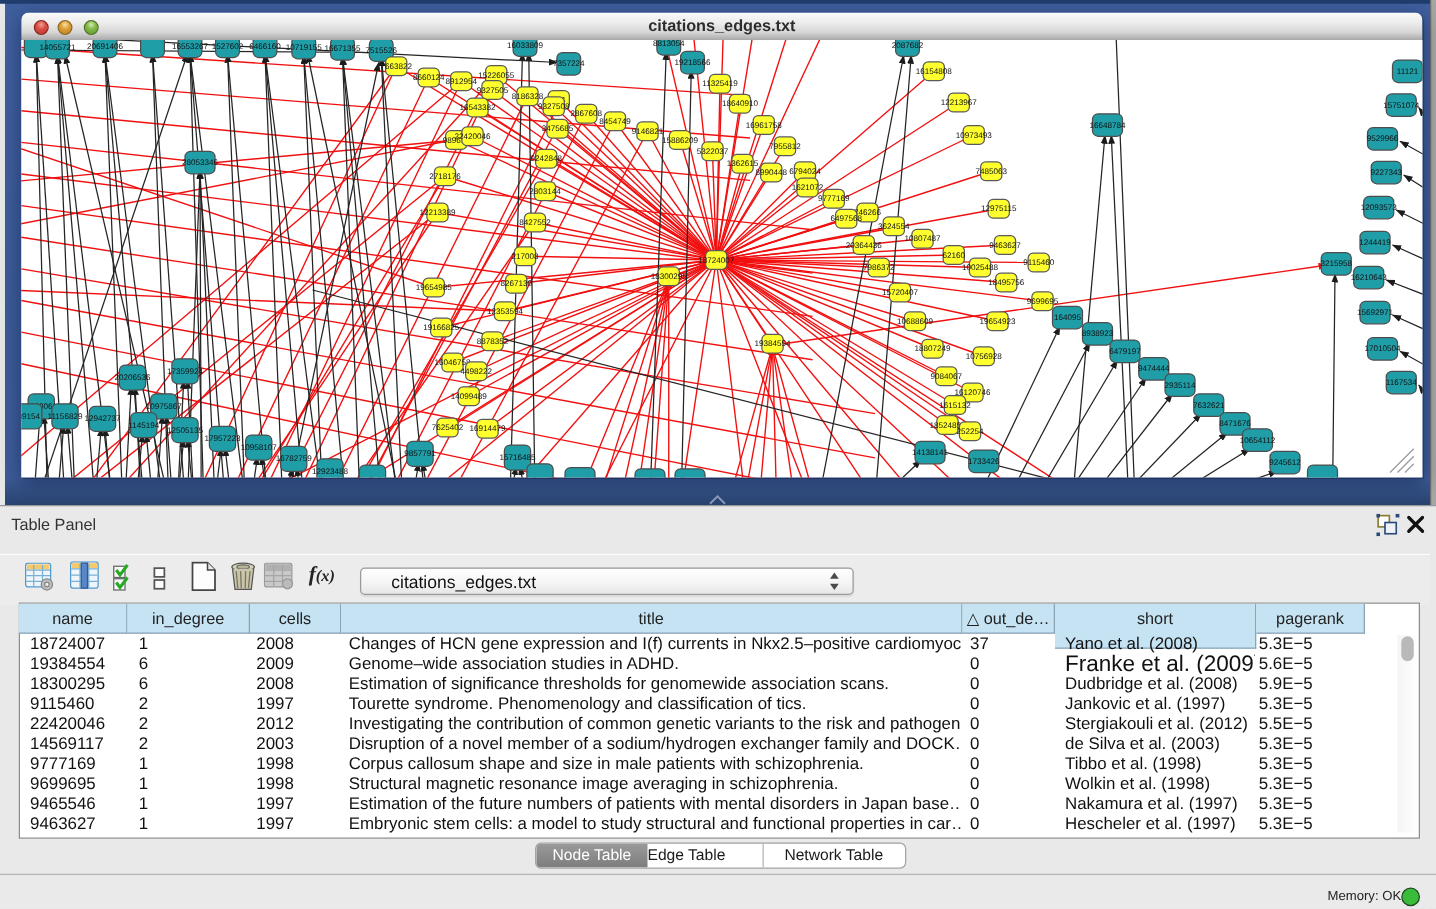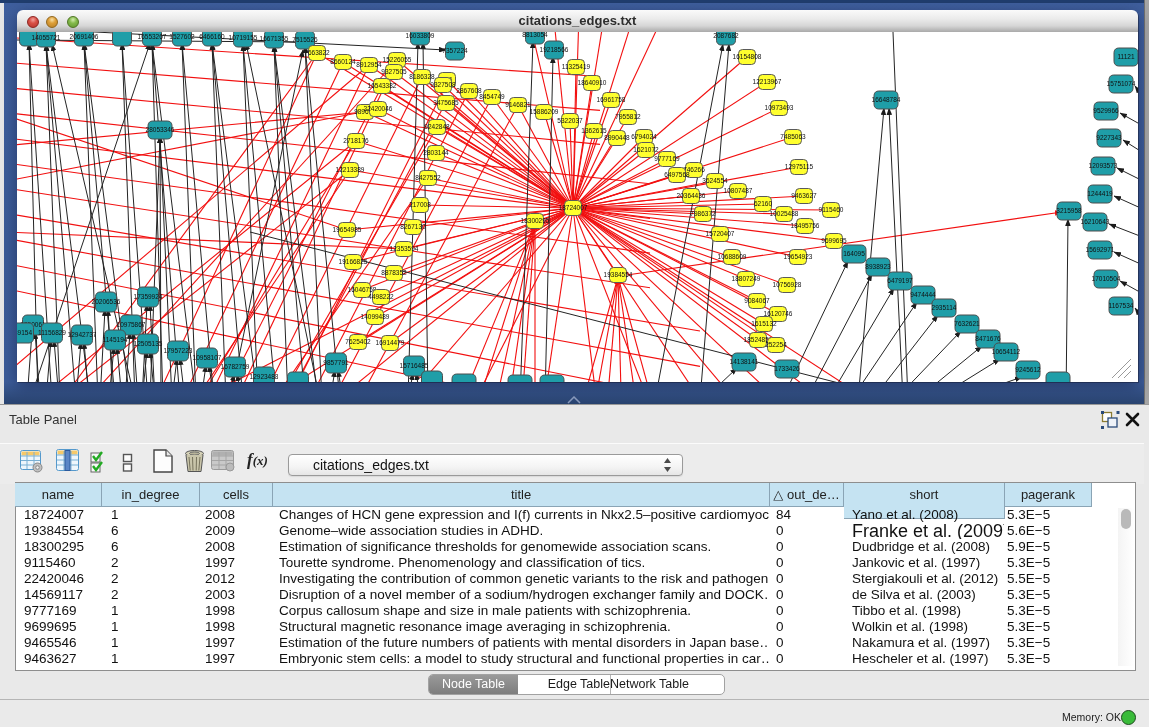--- a/index.html
+++ b/index.html
@@ -617,21 +617,21 @@
 <div style="position:absolute;left:102px;top:483px;width:98px;height:24px;background:#c5e3f2;border-right:1px solid #8aa4b5;border-bottom:1px solid #8aa4b5;box-sizing:border-box;font-size:13px;color:#222;text-align:center;line-height:24px">in_degree</div>
 <div style="position:absolute;left:200px;top:483px;width:73px;height:24px;background:#c5e3f2;border-right:1px solid #8aa4b5;border-bottom:1px solid #8aa4b5;box-sizing:border-box;font-size:13px;color:#222;text-align:center;line-height:24px">cells</div>
 <div style="position:absolute;left:273px;top:483px;width:497px;height:24px;background:#c5e3f2;border-right:1px solid #8aa4b5;border-bottom:1px solid #8aa4b5;box-sizing:border-box;font-size:13px;color:#222;text-align:center;line-height:24px">title</div>
 <div style="position:absolute;left:770px;top:483px;width:74px;height:24px;background:#c5e3f2;border-right:1px solid #8aa4b5;border-bottom:1px solid #8aa4b5;box-sizing:border-box;font-size:13px;color:#222;text-align:center;line-height:24px">△ out_de…</div>
 <div style="position:absolute;left:844px;top:483px;width:161px;height:36px;background:#c5e3f2;border-right:1px solid #8aa4b5;border-bottom:1px solid #8aa4b5;box-sizing:border-box;font-size:13px;color:#222;text-align:center;line-height:24px">short</div>
 <div style="position:absolute;left:1005px;top:483px;width:87px;height:24px;background:#c5e3f2;border-right:1px solid #8aa4b5;border-bottom:1px solid #8aa4b5;box-sizing:border-box;font-size:13px;color:#222;text-align:center;line-height:24px">pagerank</div>
 <div style="position:absolute;left:24px;top:507px;width:77px;height:16px;font-size:13.5px;color:#111;line-height:16.5px;white-space:nowrap;overflow:hidden">18724007</div>
 <div style="position:absolute;left:111px;top:507px;width:88px;height:16px;font-size:13.5px;color:#111;line-height:16.5px;white-space:nowrap;overflow:hidden">1</div>
 <div style="position:absolute;left:205px;top:507px;width:67px;height:16px;font-size:13.5px;color:#111;line-height:16.5px;white-space:nowrap;overflow:hidden">2008</div>
 <div style="position:absolute;left:279px;top:507px;width:490px;height:16px;font-size:13.5px;color:#111;line-height:16.5px;white-space:nowrap;overflow:hidden">Changes of HCN gene expression and I(f) currents in Nkx2.5–positive cardiomyoc…</div>
-<div style="position:absolute;left:776px;top:507px;width:67px;height:16px;font-size:13.5px;color:#111;line-height:16.5px;white-space:nowrap;overflow:hidden">84</div>
+<div style="position:absolute;left:776px;top:507px;width:67px;height:16px;font-size:13.5px;color:#111;line-height:16.5px;white-space:nowrap;overflow:hidden">37</div>
 <div style="position:absolute;left:852px;top:507px;width:152px;height:16px;font-size:13.5px;color:#111;line-height:16.5px;white-space:nowrap;overflow:hidden">Yano et al. (2008)</div>
 <div style="position:absolute;left:1007px;top:507px;width:84px;height:16px;font-size:13.5px;color:#111;line-height:16.5px;white-space:nowrap;overflow:hidden">5.3E−5</div>
 <div style="position:absolute;left:24px;top:523px;width:77px;height:16px;font-size:13.5px;color:#111;line-height:16.5px;white-space:nowrap;overflow:hidden">19384554</div>
 <div style="position:absolute;left:111px;top:523px;width:88px;height:16px;font-size:13.5px;color:#111;line-height:16.5px;white-space:nowrap;overflow:hidden">6</div>
 <div style="position:absolute;left:205px;top:523px;width:67px;height:16px;font-size:13.5px;color:#111;line-height:16.5px;white-space:nowrap;overflow:hidden">2009</div>
 <div style="position:absolute;left:279px;top:523px;width:490px;height:16px;font-size:13.5px;color:#111;line-height:16.5px;white-space:nowrap;overflow:hidden">Genome–wide association studies in ADHD.</div>
 <div style="position:absolute;left:776px;top:523px;width:67px;height:16px;font-size:13.5px;color:#111;line-height:16.5px;white-space:nowrap;overflow:hidden">0</div>
 <div style="position:absolute;left:852px;top:523px;width:152px;height:16px;font-size:18px;color:#111;line-height:16.5px;white-space:nowrap;overflow:hidden">Franke et al. (2009)</div>
 <div style="position:absolute;left:1007px;top:523px;width:84px;height:16px;font-size:13.5px;color:#111;line-height:16.5px;white-space:nowrap;overflow:hidden">5.6E−5</div>
 <div style="position:absolute;left:24px;top:539px;width:77px;height:16px;font-size:13.5px;color:#111;line-height:16.5px;white-space:nowrap;overflow:hidden">18300295</div>
@@ -688,18 +688,18 @@
 <div style="position:absolute;left:205px;top:651px;width:67px;height:16px;font-size:13.5px;color:#111;line-height:16.5px;white-space:nowrap;overflow:hidden">1997</div>
 <div style="position:absolute;left:279px;top:651px;width:490px;height:16px;font-size:13.5px;color:#111;line-height:16.5px;white-space:nowrap;overflow:hidden">Embryonic stem cells: a model to study structural and functional properties in car…</div>
 <div style="position:absolute;left:776px;top:651px;width:67px;height:16px;font-size:13.5px;color:#111;line-height:16.5px;white-space:nowrap;overflow:hidden">0</div>
 <div style="position:absolute;left:852px;top:651px;width:152px;height:16px;font-size:13.5px;color:#111;line-height:16.5px;white-space:nowrap;overflow:hidden">Hescheler et al. (1997)</div>
 <div style="position:absolute;left:1007px;top:651px;width:84px;height:16px;font-size:13.5px;color:#111;line-height:16.5px;white-space:nowrap;overflow:hidden">5.3E−5</div>
 <div style="position:absolute;left:1118px;top:508px;width:16px;height:158px;background:linear-gradient(90deg,#f4f4f4,#fff)"></div>
 <div style="position:absolute;left:1121px;top:509px;width:10px;height:20px;background:#b9b9b9;border-radius:5px"></div>
 
 <div style="position:absolute;left:428px;top:674px;width:295px;height:19px;border:1px solid #a2a2a2;border-radius:5px;background:#fff;overflow:hidden">
   <div style="position:absolute;left:0;top:0;width:89px;height:19px;background:linear-gradient(180deg,#9a9a9a,#7d7d7d);color:#fff;font-size:12.5px;line-height:19px;text-align:center">Node Table</div>
-  <div style="position:absolute;left:89px;top:0;width:92px;height:19px;border-right:1px solid #b5b5b5;color:#1a1a1a;font-size:12.5px;line-height:19px;text-align:right">Edge Table</div>
-  <div style="position:absolute;left:181px;top:0;width:114px;height:19px;color:#1a1a1a;font-size:12.5px;line-height:19px;">Network Table</div>
+  <div style="position:absolute;left:89px;top:0;width:92px;height:19px;border-right:1px solid #b5b5b5;color:#1a1a1a;font-size:12.5px;line-height:19px;text-align:left">Edge Table</div>
+  <div style="position:absolute;left:181px;top:0;width:114px;height:19px;color:#1a1a1a;font-size:12.5px;line-height:19px;text-align:center">Network Table</div>
 </div>
 
 <div style="position:absolute;left:0;top:699px;width:1149px;height:28px;background:#eaeaea;border-top:1px solid #b5b5b5"></div>
 <div style="position:absolute;left:1062px;top:711px;font-size:10.5px;color:#222">Memory: OK</div>
 <div style="position:absolute;left:1121px;top:710px;width:13px;height:13px;border-radius:50%;background:#3abb3a;border:1.5px solid #1e4a1e"></div>
 </body></html>

